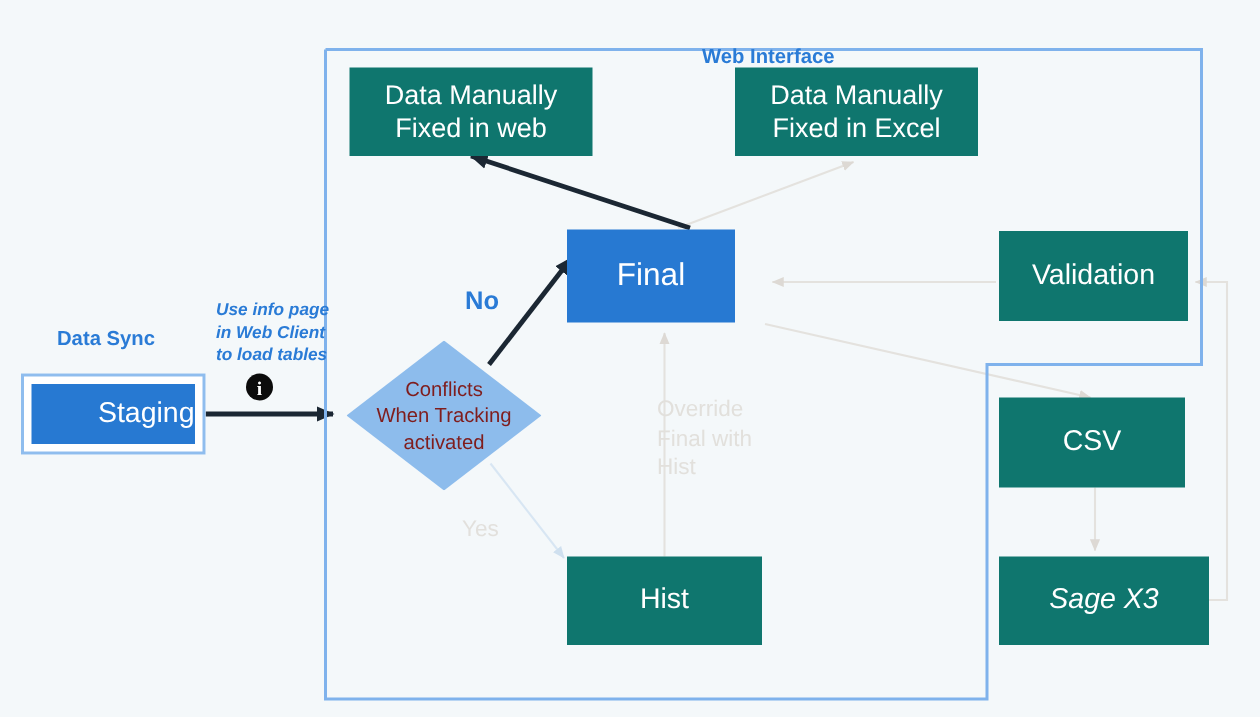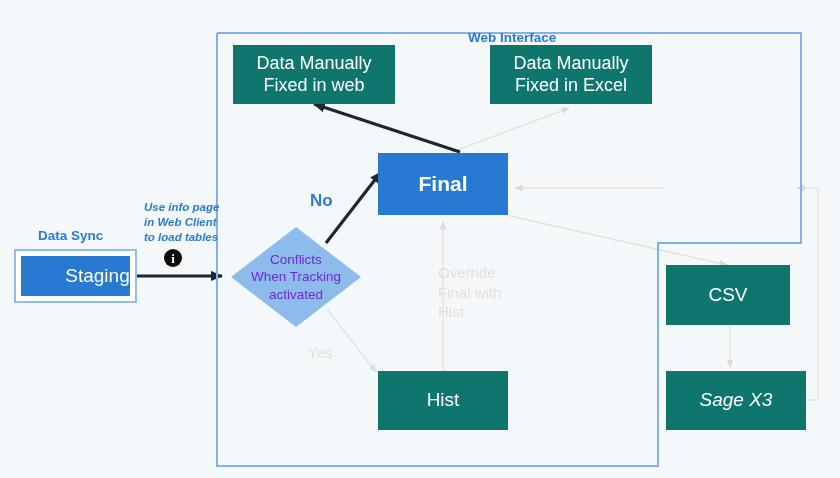--- a/index.html
+++ b/index.html
@@ -106,21 +106,21 @@
     clip-path: polygon(50% 0%, 100% 50%, 50% 100%, 0% 50%);
   }
   .diamond-text {
     position: absolute;
     left: 0; top: 0;
     width: 100%;
     height: 100%;
     display: flex;
     align-items: center;
     justify-content: center;
-    color: #6d28d9;
+    color: #7f1d1d;
     font-size: 13.5px;
     line-height: 1.3;
     text-align: center;
     white-space: pre-line;
   }
 </style>
 </head>
 <body>
 
 <div id="stage">
@@ -178,30 +178,31 @@
       <line x1="460" y1="152" x2="314" y2="104" stroke="#1b2733" stroke-width="3.2" marker-end="url(#ah-dark)"></line>
     </g>
   </svg>
 
   <svg class="edges" viewBox="0 0 840 478" xmlns="http://www.w3.org/2000/svg">
     <polyline points="217,33 801,33 801,243 658,243 658,466 217,466 217,33" fill="none" stroke="#7fb2ec" stroke-width="2"></polyline>
   </svg>
   <div class="group-title" style="left:468px; top:12px;margin-top:18px;">Web Interface</div>
 
   <div class="sync-frame" style="left:14px; top:249px; width:123px; height:54px;"></div>
-  <div class="group-title" style="left:38px; top:228px;">Data Sync</div>
+  <div class="group-title" style="left:38px; top:218px;">Data Sync</div>
 
   <div class="node gray small" style="left:233px; top:45px; width:162px; height:59px; white-space:pre-line;">Data Manually
 Fixed in web</div>
 
   <div class="node gray small" style="left:490px; top:45px; width:162px; height:59px; white-space:pre-line;">Data Manually
 Fixed in Excel</div>
 
-  <div class="node blue" style="left:378px; top:153px; width:130px; height:62px;font-weight:bold;">Final</div>
-
+  <div class="node blue" style="left:378px; top:153px; width:112px; height:62px;">Final</div>
+
+  <div class="node gray" style="left:666px; top:154px; width:126px; height:60px;">Validation</div>
 
   <div class="node blue" style="left:21px; top:256px; width:109px; height:40px; font-size:19px;padding-left:44px;">Staging</div>
 
   <div class="diamond-wrap" style="left:231px; top:227px; width:130px; height:100px;">
     <div class="diamond-shape"></div>
     <div class="diamond-text">Conflicts
 When Tracking
 activated</div>
   </div>
 

